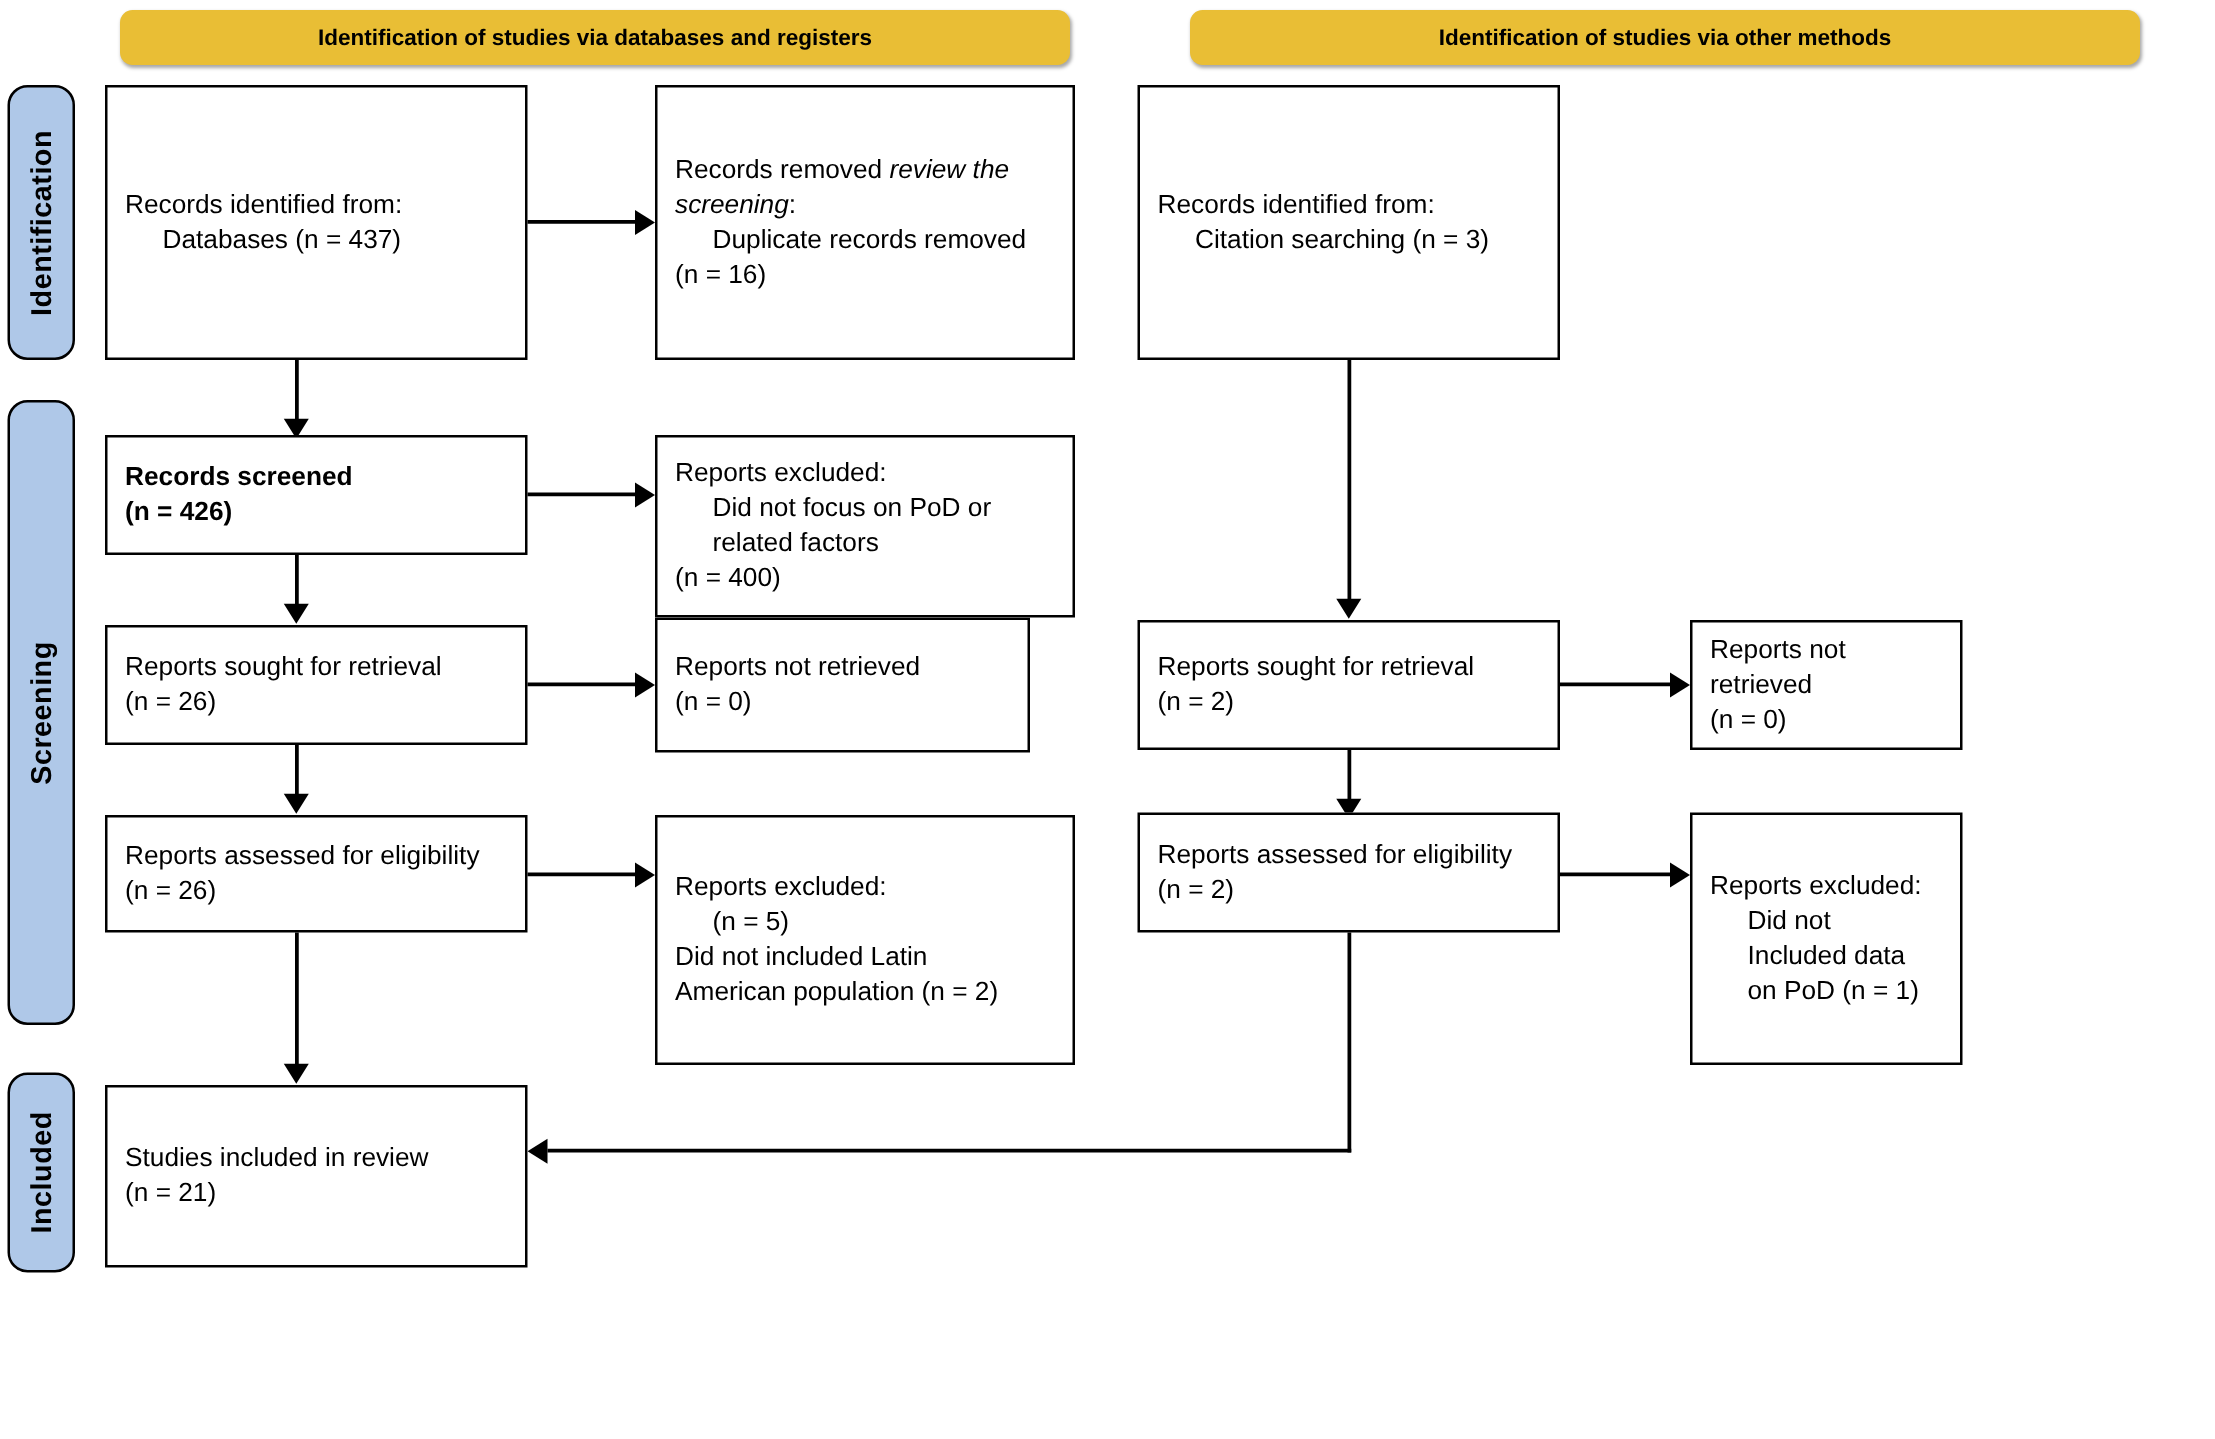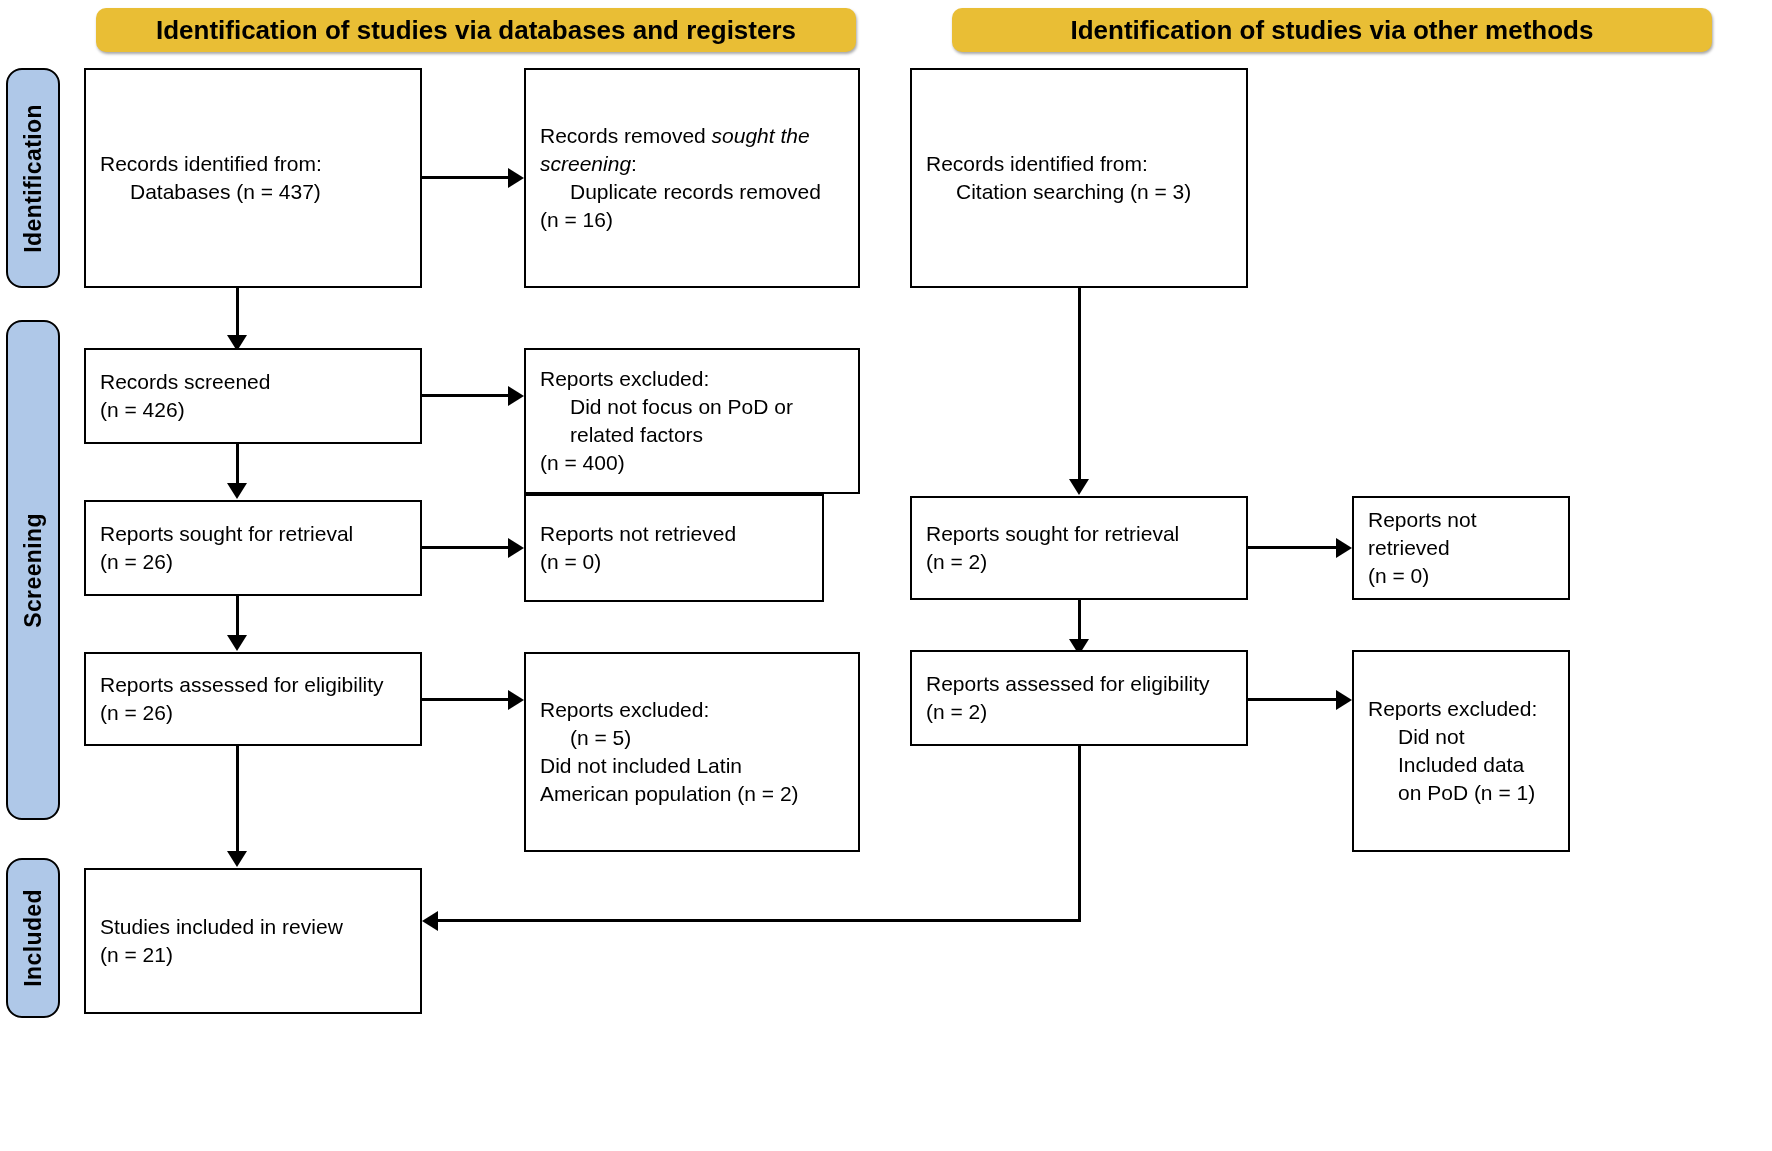--- a/index.html
+++ b/index.html
@@ -45,21 +45,21 @@
     background: #E9BE35;
     border-radius: 10px;
     box-sizing: border-box;
     display: flex;
     align-items: center;
     justify-content: center;
     box-shadow: 1px 2px 3px rgba(0,0,0,0.35);
   }
   .section-header .hdr-text {
     font-weight: bold;
-    font-size: 26px;
+    font-size: 18px;
     color: #000000;
     text-align: right;
     white-space: nowrap;
   }
 
   
   .flow-box {
     position: absolute;
     background: #ffffff;
     border: 2.5px solid #000000;
@@ -135,41 +135,41 @@
   <div class="phase-pill" style="left:6px; top:858px; width:54px; height:160px;">
     <span class="phase-text">Included</span>
   </div>
 
   <div class="flow-box" style="left:84px; top:68px; width:338px; height:220px;">
     <div class="line">Records identified from:</div>
     <div class="line indent">Databases (n = 437)</div>
   </div>
 
   <div class="flow-box" style="left:524px; top:68px; width:336px; height:220px;">
-    <div class="line"><span>Records removed </span><span class="ital">sought the</span></div>
+    <div class="line"><span>Records removed </span><span class="ital">review the</span></div>
     <div class="line"><span class="ital">screening</span><span>:</span></div>
     <div class="line indent">Duplicate records removed</div>
     <div class="line">(n = 16)</div>
   </div>
 
   <div class="flow-box" style="left:910px; top:68px; width:338px; height:220px;">
     <div class="line">Records identified from:</div>
     <div class="line indent">Citation searching (n = 3)</div>
   </div>
 
   <div class="conn h" style="left:422px; top:176px; width:86px;"></div>
   <div class="arrowhead right" style="left:508px; top:168px;"></div>
 
   <div class="conn v" style="left:236px; top:288px; height:52px;"></div>
   <div class="arrowhead down" style="left:227px; top:335px;"></div>
 
   <div class="conn v" style="left:1078px; top:288px; height:196px;"></div>
   <div class="arrowhead down" style="left:1069px; top:479px;"></div>
 
-  <div class="flow-box" style="left:84px; top:348px; width:338px; height:96px;">
+  <div class="flow-box" style="left:84px; top:348px; width:338px; height:96px;font-weight:bold;">
     <div class="line">Records screened</div>
     <div class="line">(n = 426)</div>
   </div>
 
   <div class="flow-box" style="left:524px; top:348px; width:336px; height:146px;">
     <div class="line">Reports excluded:</div>
     <div class="line indent">Did not focus on PoD or</div>
     <div class="line indent">related factors</div>
     <div class="line">(n = 400)</div>
   </div>

